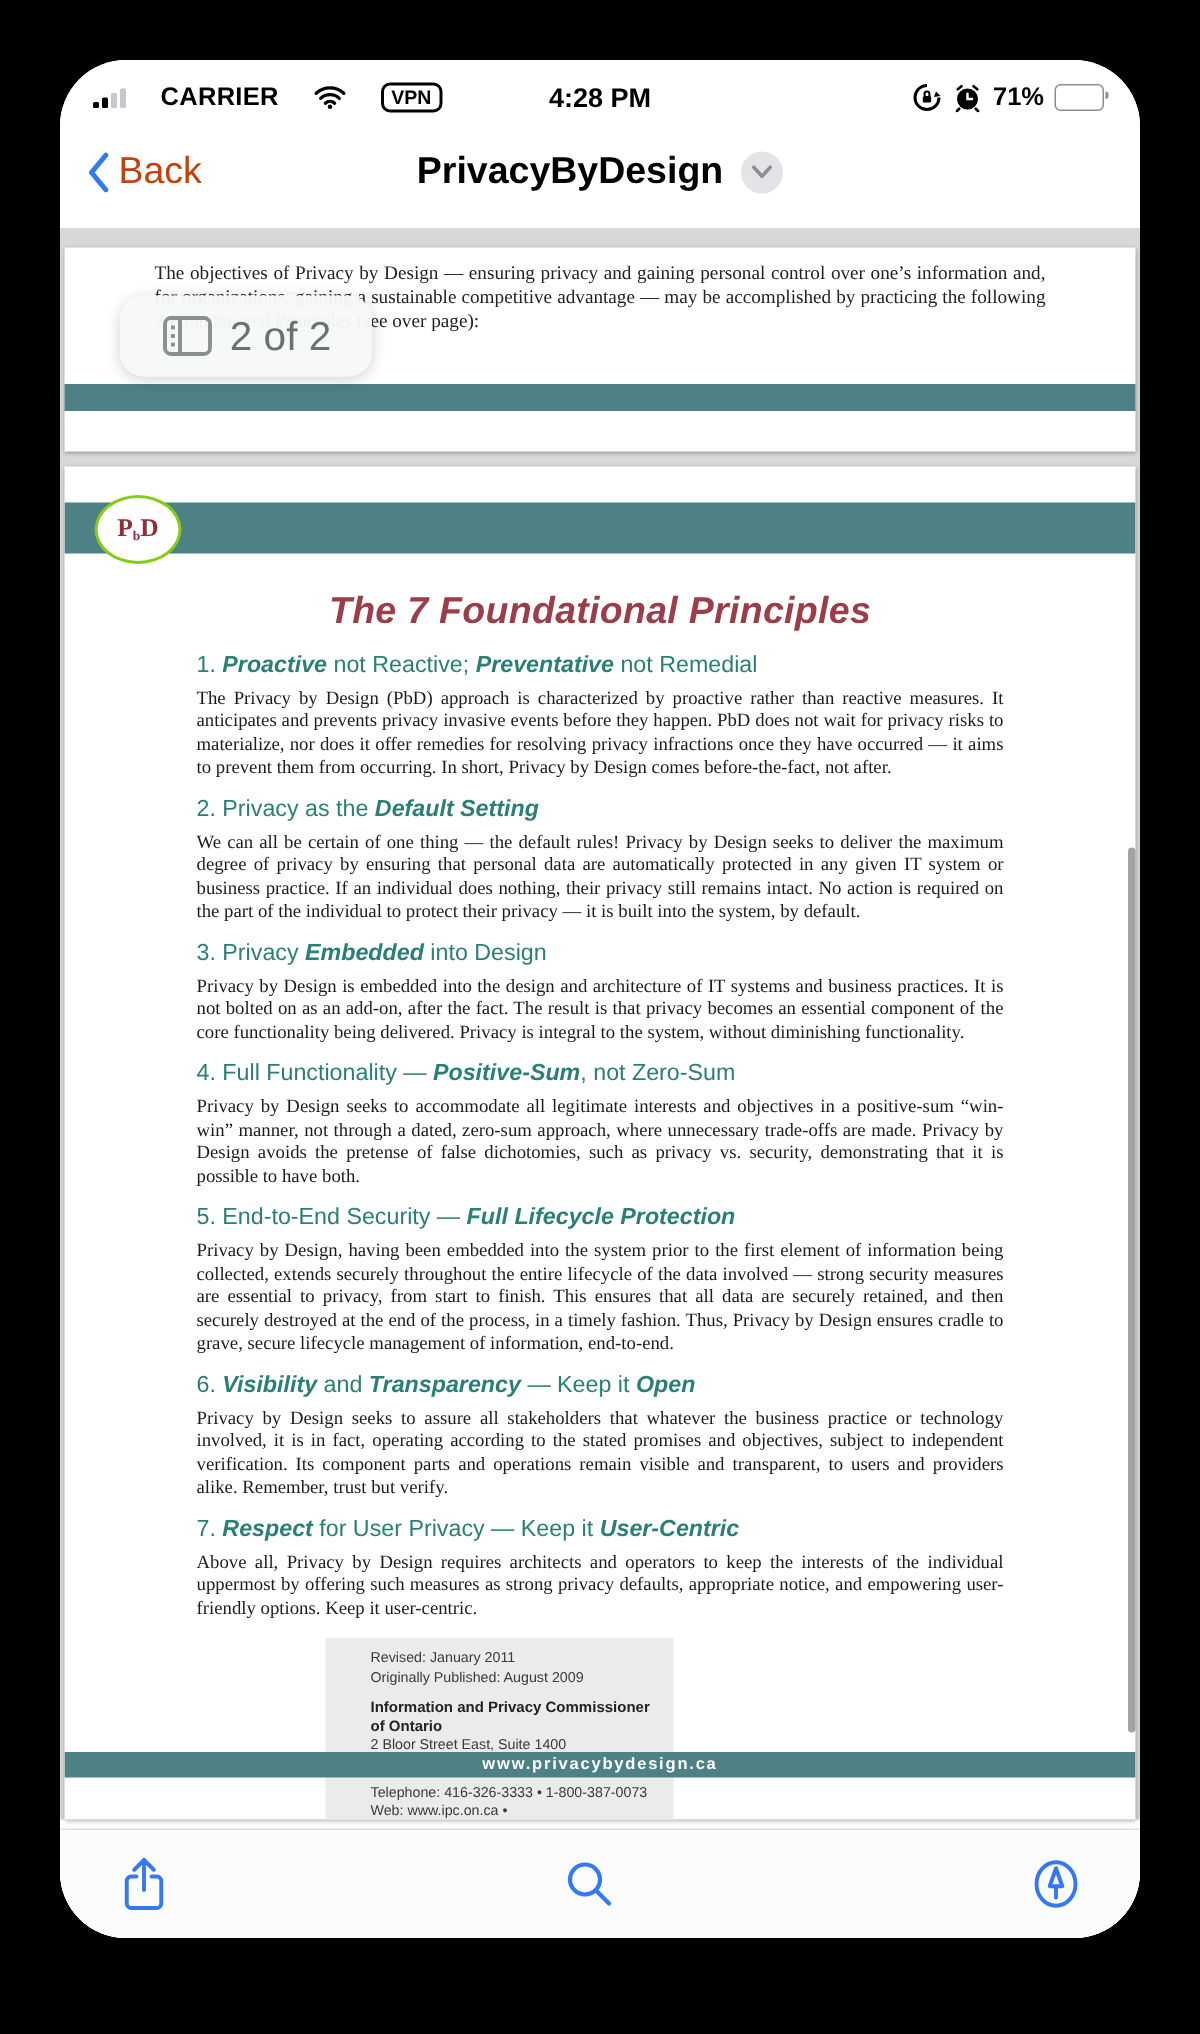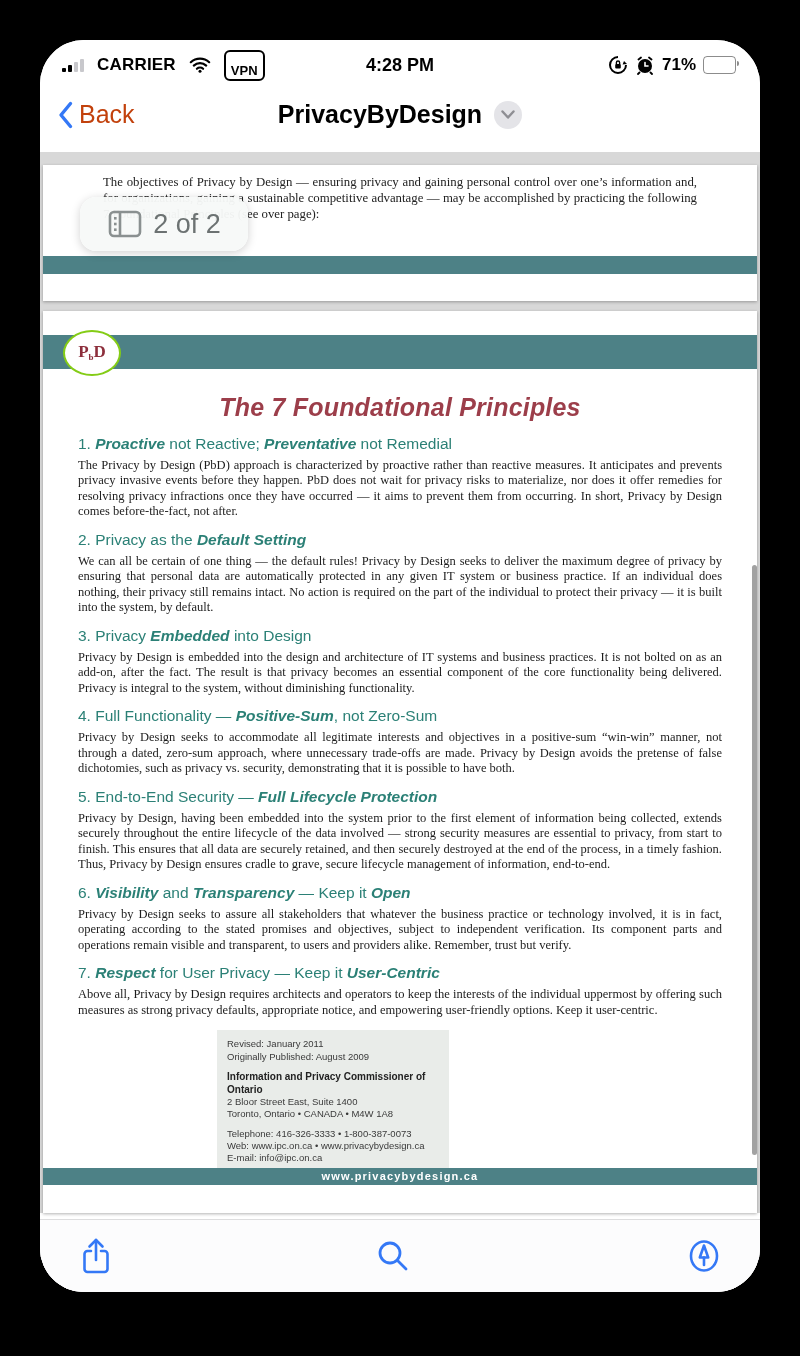--- a/index.html
+++ b/index.html
@@ -1,29 +1,29 @@
 <!DOCTYPE html>
 <html><head>
 <meta charset="utf-8">
 <style>
   html,body{margin:0;padding:0;background:#000;}
   body{width:800px;height:1356px;position:relative;font-family:"Liberation Sans",sans-serif;-webkit-font-smoothing:antialiased;}
   .screen{position:absolute;left:40px;top:40px;width:720px;height:1252px;background:#fff;border-radius:44px;overflow:hidden;}
 
   
   .status-bar{position:absolute;left:0;top:0;width:100%;height:50px;display:flex;align-items:center;background:#fff;z-index:30;}
-  .sb-left{position:absolute;left:22px;top:0;height:50px;display:flex;align-items:center;gap:13px;}
+  .sb-left{position:absolute;left:22px;top:0;height:50px;display:flex;align-items:center;gap:23px;}
   .sig{display:flex;align-items:flex-end;gap:2px;height:13px;}
   .sig i{display:block;width:4px;border-radius:1px;}
   .sig i:nth-child(1){height:4px;background:#000;}
   .sig i:nth-child(2){height:7px;background:#000;}
   .sig i:nth-child(3){height:10px;background:#c8c8cc;}
   .sig i:nth-child(4){height:13px;background:#c8c8cc;}
   .carrier{font-size:17px;font-weight:700;color:#000;letter-spacing:.2px;}
-  .vpn-badge{border:2px solid #000;border-radius:6px;font-size:13px;font-weight:700;padding:11px 5px 1px;color:#000;}
+  .vpn-badge{border:2px solid #000;border-radius:6px;font-size:13px;font-weight:700;padding:0px 5px 1px;color:#000;}
   .sb-time{position:absolute;left:0;right:0;text-align:center;font-size:18px;font-weight:700;color:#000;}
   .sb-right{position:absolute;right:24px;top:0;height:50px;display:flex;align-items:center;gap:7px;}
   .pct{font-size:17px;font-weight:600;color:#000;}
   .battery{position:relative;width:29px;height:14px;border:1px solid rgba(0,0,0,.45);border-radius:4px;padding:1px;}
   .battery .fill{width:70%;height:100%;background:#000;border-radius:2px;}
   .battery .nub{position:absolute;right:-4px;top:4px;width:2.5px;height:5px;background:rgba(0,0,0,.45);border-radius:0 2px 2px 0;}
 
   
   .nav-bar{position:absolute;left:0;top:50px;width:100%;height:62px;background:#fff;z-index:30;}
   .back-btn{position:absolute;left:18px;top:10px;display:flex;align-items:center;gap:6px;color:#c2410c;font-size:25px;cursor:pointer;}
@@ -36,27 +36,27 @@
   .page{margin:0 3px;background:#fff;box-shadow:0 1px 3px rgba(0,0,0,.3);}
   .page1{height:136px;position:relative;}
   .page1 .frag-text{padding:10px 60px 0;font-family:"Liberation Serif",serif;font-size:12.8px;line-height:1.24;color:#222;text-align:justify;}
   .teal-bar1{position:absolute;left:0;top:91px;width:100%;height:18px;background:#4d8186;}
   .page-gap{height:10px;}
   .page2{height:902px;position:relative;overflow:hidden;}
   .p2-header{margin-top:24px;height:34px;background:#4d8186;position:relative;}
   .pbd-logo{position:absolute;left:20px;top:-5px;width:54px;height:42px;background:#fff;border:2px solid #84cc16;border-radius:50%;display:flex;align-items:center;justify-content:center;font-family:"Liberation Serif",serif;font-weight:700;color:#8d2f3c;font-size:17px;line-height:1;}
   .pbd-logo .sub{font-size:9px;vertical-align:-3px;}
   .doc-title{margin:24px 60px 0;text-align:center;font-size:25px;font-weight:700;font-style:italic;color:#9c3e4a;letter-spacing:.2px;}
-  .principles{padding:2px 35px 0;}
+  .principles{padding:2px 88px 0;}
   .principle{margin-top:11px;}
   .p-heading{margin:0 0 5px;font-size:15.5px;font-weight:400;color:#2b8076;}
   .p-heading .em{font-weight:700;font-style:italic;}
   .p-body{margin:0;font-family:"Liberation Serif",serif;font-size:12.5px;line-height:1.24;color:#1c1c1c;text-align:justify;}
   .info-box{margin:12px 0 0 174px;width:212px;background:#e9ece9;padding:8px 10px;font-size:9.5px;line-height:1.3;color:#3a3a3a;}
-  .info-box .grp{margin-bottom:7px;}
+  .info-box .grp{margin-bottom:7px;margin-left:20px;}
   .info-box .org{font-weight:700;font-size:10px;color:#222;}
   .p2-footer{position:absolute;left:0;bottom:28px;width:100%;height:17px;background:#4d8186;display:flex;align-items:center;justify-content:center;}
   .p2-footer span{color:#fff;font-weight:700;font-size:11px;letter-spacing:1.2px;}
   .bottom-fill{height:92px;background:#fff;}
 
   
   .pill{position:absolute;left:40px;top:157px;width:168px;height:54px;background:rgba(247,249,248,.96);border-radius:16px;box-shadow:0 2px 10px rgba(0,0,0,.18);display:flex;align-items:center;justify-content:center;gap:10px;z-index:40;cursor:pointer;}
   .pill .pill-label{font-size:27px;color:#6c7272;font-weight:500;text-align:right;}
 
   

